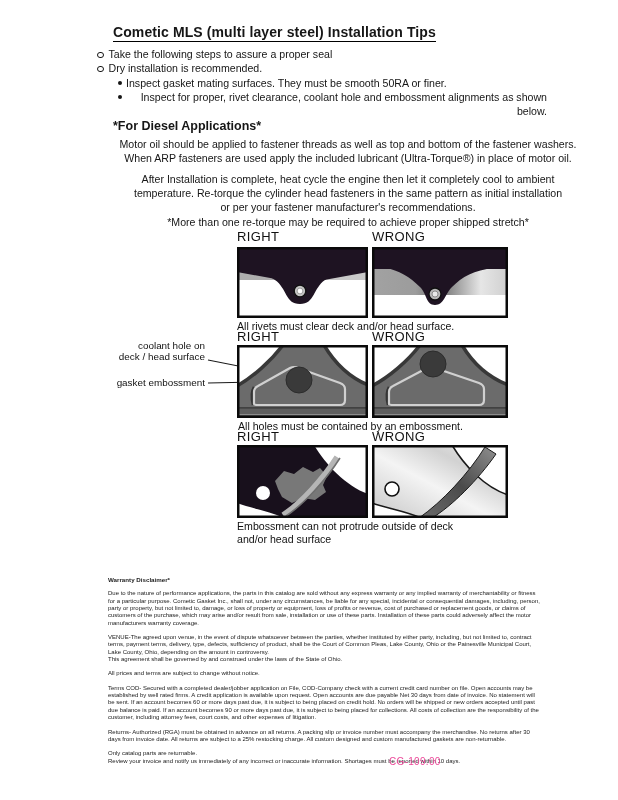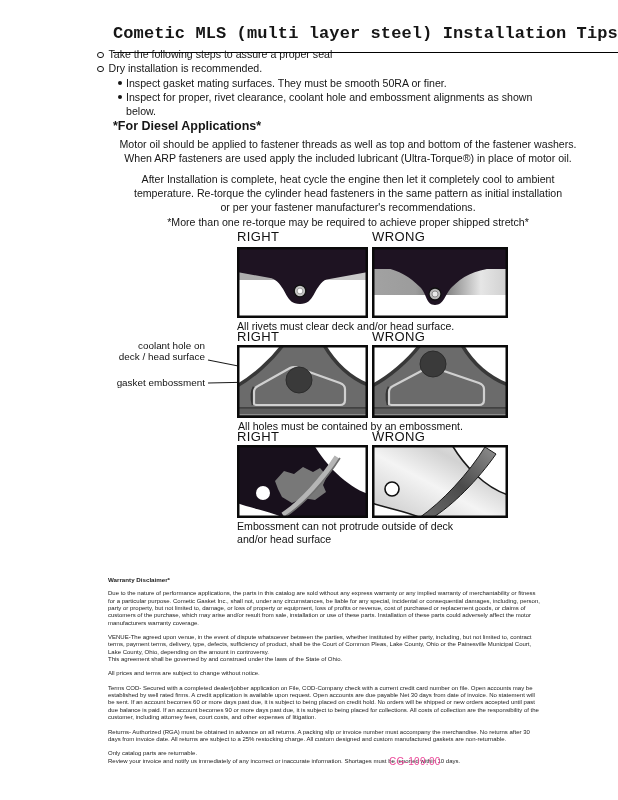--- a/index.html
+++ b/index.html
@@ -2,30 +2,30 @@
 <html><head>
 <meta charset="utf-8">
 <style>
   html,body{margin:0;padding:0;background:#ffffff;}
   .page{
     position:relative;width:618px;height:800px;background:#ffffff;
     font-family:"Liberation Sans", sans-serif;color:#161616;overflow:hidden;
   }
   .abs{position:absolute;}
   .title{
-    left:113px;top:24px;font-size:17px;font-weight:bold;
-    border-bottom:1.6px solid #000;padding-bottom:9px;letter-spacing:0.1px;font-family:Liberation Mono, monospace;
+    left:113px;top:24px;font-size:14px;font-weight:bold;
+    border-bottom:1.6px solid #000;padding-bottom:1px;letter-spacing:0.1px;
   }
   .bullets{left:97px;top:47px;width:450px;font-size:10.6px;line-height:14.3px;}
   .b-row{display:flex;align-items:flex-start;}
   .b-dot{
     width:4.5px;height:4.5px;border:1px solid #161616;border-radius:50%;
     margin:4.5px 5px 0 0;flex:0 0 auto;background:#fff;
   }
-  .sb-row{display:flex;align-items:flex-start;margin-left:21px;}
+  .sb-row{display:flex;align-items:flex-start;margin-left:21px;text-align:right;}
   .sb-dot{
     width:4px;height:4px;border-radius:50%;background:#161616;
     margin:5px 4px 0 0;flex:0 0 auto;
   }
   .diesel-h{left:113px;top:119px;font-size:12.5px;font-weight:bold;}
   .para{left:113px;top:0;width:470px;font-size:10.6px;line-height:14.2px;white-space:pre-line;text-align:center;}
   .p1{top:137px;}
   .p2{top:172px;}
   .p3{top:215px;}
   .dg-head{font-size:13px;letter-spacing:0.4px;color:#111;}

